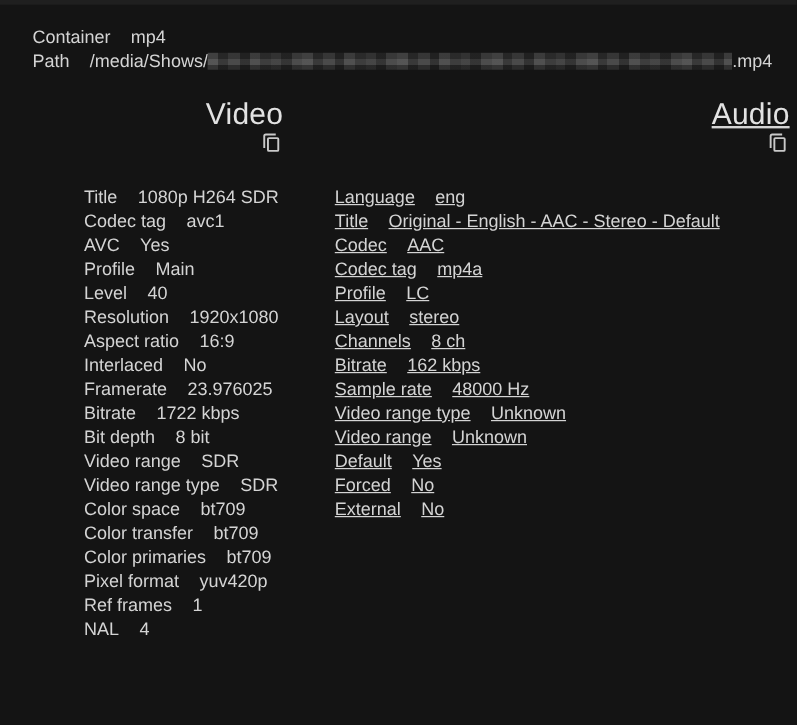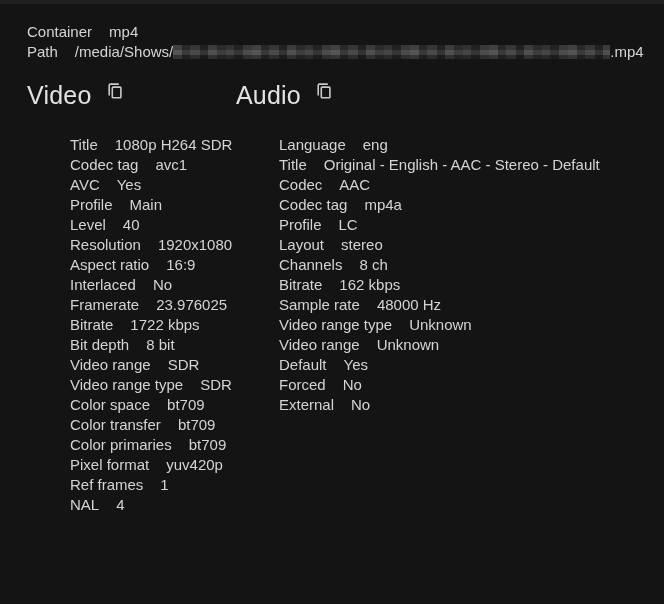--- a/index.html
+++ b/index.html
@@ -55,30 +55,32 @@
     display: flex;
     margin-top: 19px;
   }
   .col-video {
     width: 209px;
     flex: none;
   }
   .col-audio {
     flex: 1;
     min-width: 0;
+    text-decoration: underline;
   }
   h2.section-title {
     margin: 0;
     font-size: 25px;
     font-weight: 400;
     line-height: 28px;
     color: #e2e2e2;
     display: flex;
-    align-items: flex-start;
+    align-items: flex-end;
     letter-spacing: 0.2px;
+    flex-direction: column;
   }
   .copy-btn {
     background: none;
     border: none;
     padding: 0;
     margin-left: 13px;
     color: #c9c9c9;
     cursor: pointer;
     display: inline-flex;
     align-items: center;

